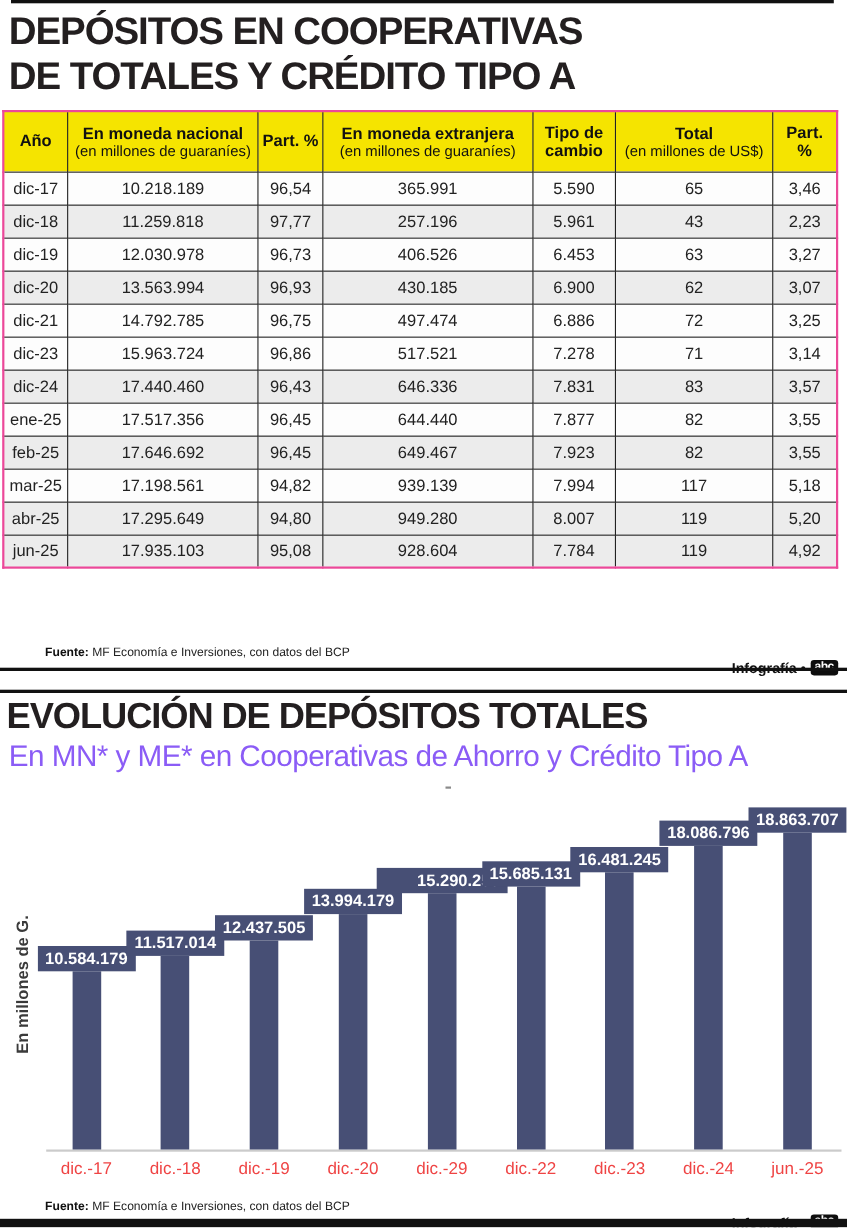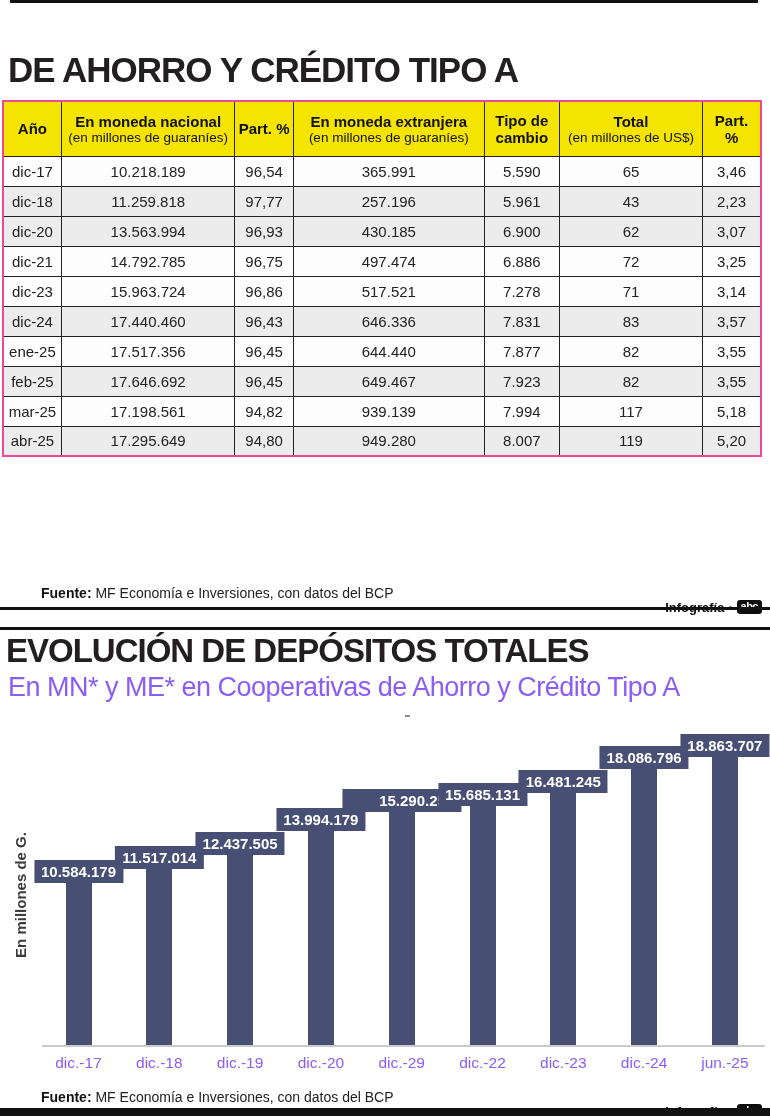--- a/index.html
+++ b/index.html
@@ -32,48 +32,48 @@
   table.deposits td { height:30px; font-size:15px; color:#222; background:#fdfdfd; }
   table.deposits tr.alt td { background:#ececec; }
   col.c1,col.c3,col.c7 { width:7.7%; }
   col.c2 { width:22.9%; } col.c4 { width:25.2%; } col.c5 { width:9.9%; } col.c6 { width:18.9%; }
 
   
   .source-row { position:absolute; left:8px; width:754px; height:18px;
                 display:flex; justify-content:space-between; align-items:center; }
   .source-row-1 { top:584px; }
   .source-row-2 { top:1088px; }
-  .source-text { font-size:14px; color:#222;padding-left:33px; }
+  .source-text { font-size:11px; color:#222;padding-left:33px; }
   .source-text b { font-weight:bold; color:#111; }
   .credit { display:flex; align-items:flex-start; gap:4px; font-size:13px; font-weight:bold; color:#111;margin-top:28px; }
   .abc-logo { display:inline-block; background:#0d0d0d; color:#fff; border-radius:3px;
               font-size:11px; font-weight:bold; letter-spacing:-0.5px;
               padding:0 4px 1px 4px; line-height:13px; }
 
   
   .chart { position:absolute; left:0; top:718px; width:770px; height:370px; }
   .y-label { position:absolute; left:-48px; top:167px; width:140px; height:20px;
              text-align:center; font-size:15px; font-weight:bold; color:#3a3a3a;
              transform:rotate(-90deg); }
   .x-axis { position:absolute; left:42px; top:327px; width:723px; height:2px; background:#cbcbcb; }
   .bar { position:absolute; width:26px; background:#474f75; }
   .bar-value { position:absolute; transform:translateX(-50%); background:#474f75; color:#fff;
                font-size:15px; font-weight:bold; line-height:23px; height:23px;
                padding:0 7px; white-space:nowrap; }
   .x-tick { position:absolute; top:336px; transform:translateX(-50%); font-size:15.5px;
-            color:#8b5cf6; white-space:nowrap; }
+            color:#ef4444; white-space:nowrap; }
 </style>
 </head>
 <body>
 
 <div class="page">
 
   <div class="rule rule-top"></div>
 
-  <h1 class="title1"><br><span>DE AHORRO Y CRÉDITO TIPO A</span></h1>
+  <h1 class="title1"><span>DEPÓSITOS EN COOPERATIVAS</span><br><span>DE TOTALES Y CRÉDITO TIPO A</span></h1>
 
   <table class="deposits">
     <colgroup>
       <col class="c1">
         <col class="c2">
         <col class="c3">
         <col class="c4">
         <col class="c5">
         <col class="c6">
         <col class="c7">
@@ -118,20 +118,29 @@
         </tr>
         <tr class="alt">
           <td>dic-18</td>
           <td>11.259.818</td>
           <td>97,77</td>
           <td>257.196</td>
           <td>5.961</td>
           <td>43</td>
           <td>2,23</td>
         </tr>
+        <tr>
+          <td>dic-19</td>
+          <td>12.030.978</td>
+          <td>96,73</td>
+          <td>406.526</td>
+          <td>6.453</td>
+          <td>63</td>
+          <td>3,27</td>
+        </tr>
         <tr class="alt">
           <td>dic-20</td>
           <td>13.563.994</td>
           <td>96,93</td>
           <td>430.185</td>
           <td>6.900</td>
           <td>62</td>
           <td>3,07</td>
         </tr>
         <tr>
@@ -189,20 +198,29 @@
           <td>5,18</td>
         </tr>
         <tr class="alt">
           <td>abr-25</td>
           <td>17.295.649</td>
           <td>94,80</td>
           <td>949.280</td>
           <td>8.007</td>
           <td>119</td>
           <td>5,20</td>
+        </tr>
+        <tr class="alt">
+          <td>jun-25</td>
+          <td>17.935.103</td>
+          <td>95,08</td>
+          <td>928.604</td>
+          <td>7.784</td>
+          <td>119</td>
+          <td>4,92</td>
         </tr>
       </tbody>
   </table>
 
   <div class="source-row source-row-1">
     <div class="source-text"><b>Fuente:</b> <span>MF Economía e Inversiones, con datos del BCP</span></div>
     <div class="credit">
         <span>Infografía •</span>
         <span class="abc-logo">abc</span>
       </div>

